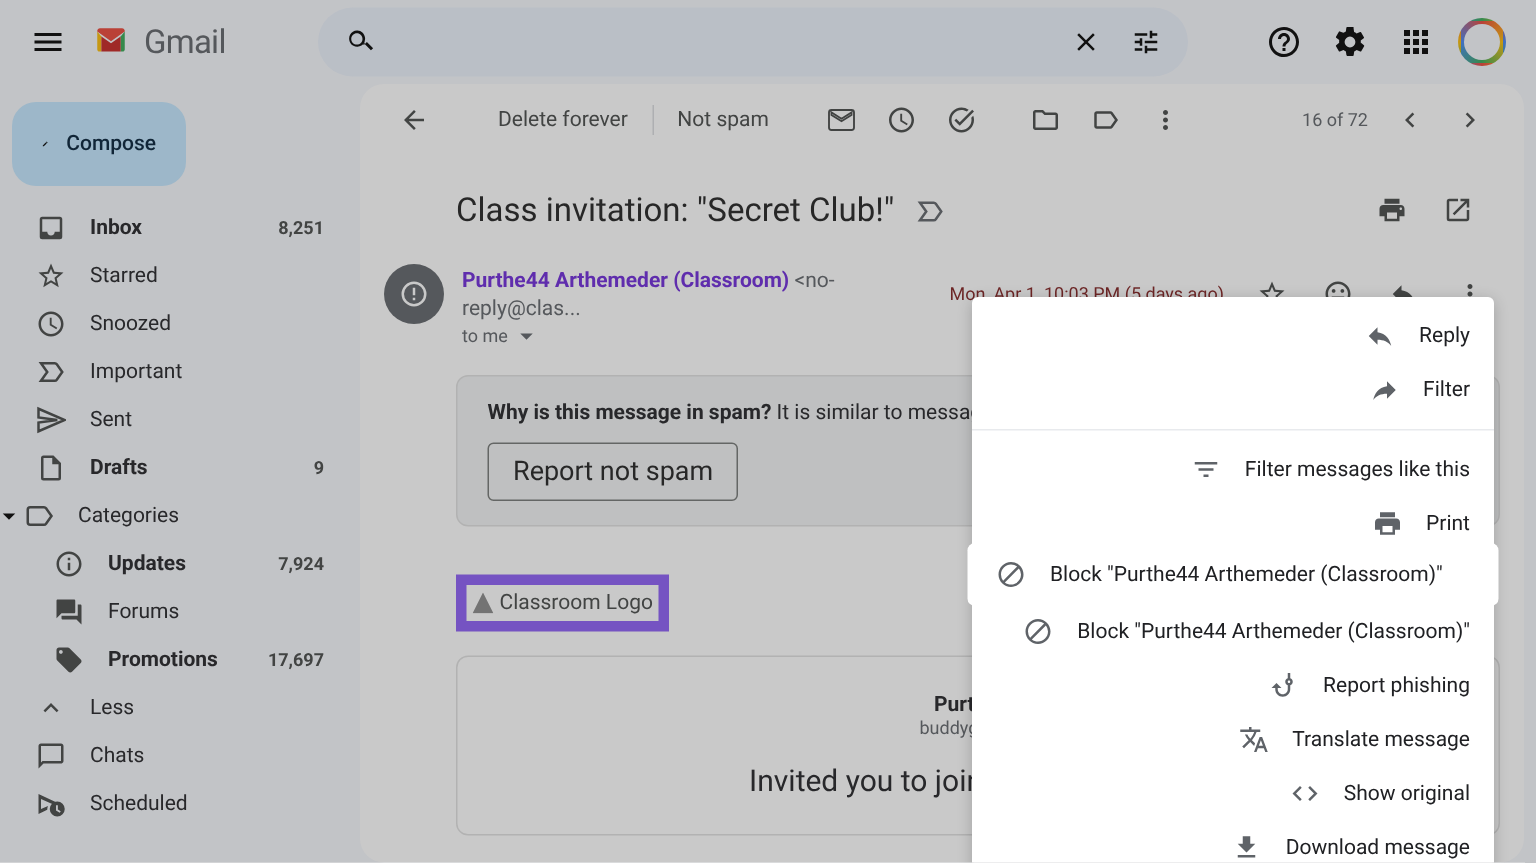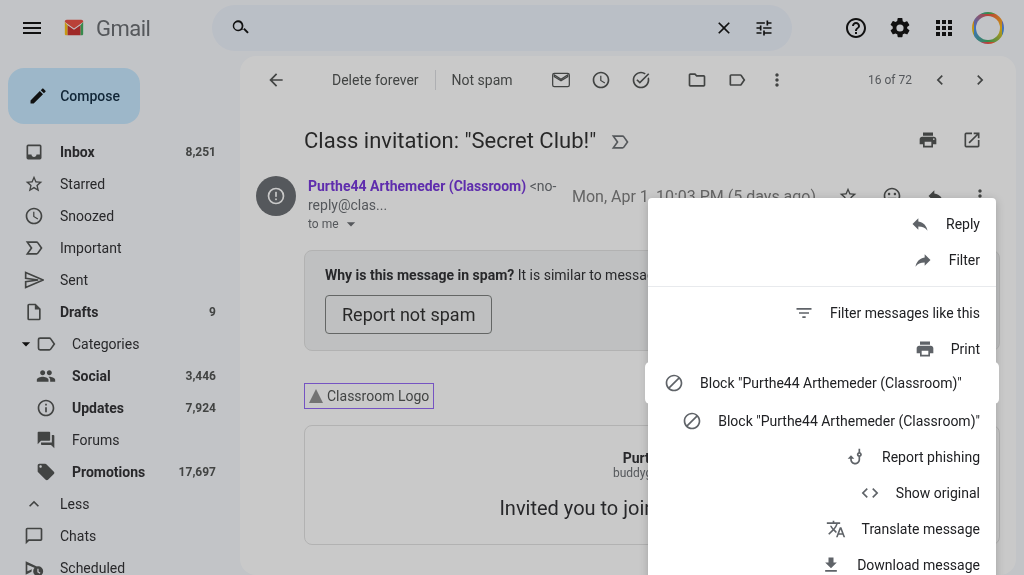--- a/index.html
+++ b/index.html
@@ -1,34 +1,34 @@
 <!DOCTYPE html>
 <html><head>
 <meta charset="utf-8">
 <style>
 * { margin: 0; padding: 0; box-sizing: border-box; font-family: 'Google Sans', Roboto, Arial, sans-serif; }
 body { width: 1024px; height: 575px; overflow: hidden; position: relative; background: #f6f8fc; }
 
 
 .header { height: 56px; display: flex; align-items: center; padding: 0 8px; }
 .hamburger { width: 48px; height: 48px; display: flex; align-items: center; justify-content: center; border-radius: 50%; cursor: pointer; }
-.logo-area { display: flex; align-items: center; margin-left: 4px; margin-right: 62px; }
+.logo-area { display: flex; margin-left: 4px; margin-right: 62px; }
 .gmail-logo { width: 28px; height: 22px; margin-right: 8px; }
 .gmail-text { font-size: 22px; color: #5f6368; letter-spacing: -0.5px; }
 .search-bar { flex: 1; max-width: 580px; height: 46px; background: #eaf1fb; border-radius: 24px; display: flex; align-items: center; padding: 0 8px; }
 .search-icon-btn { width: 40px; height: 40px; display: flex; align-items: center; justify-content: center; border-radius: 50%; }
 .search-input { flex: 1; border: none; background: transparent; font-size: 16px; outline: none; }
 .header-right { display: flex; align-items: center; margin-left: auto; gap: 4px; padding-right: 8px; }
 .header-icon-btn { width: 40px; height: 40px; display: flex; align-items: center; justify-content: center; border-radius: 50%; cursor: pointer; }
 .avatar-ring { width: 32px; height: 32px; border-radius: 50%; border: 2px solid transparent; background: conic-gradient(#ea4335, #fbbc04, #34a853, #4285f4, #ea4335); padding: 2px; display: flex; align-items: center; justify-content: center; }
 .avatar-inner { width: 100%; height: 100%; background: #f6f8fc; border-radius: 50%; }
 
 
 .sidebar { position: absolute; left: 0; top: 56px; width: 240px; height: calc(100% - 56px); padding: 8px 0; }
-.compose-btn { margin: 4px 8px 12px 8px; padding: 16px 20px; background: #c2e7ff; border-radius: 16px; display: flex; align-items: center; gap: 12px; cursor: pointer; width: 132px; }
+.compose-btn { margin: 4px 8px 12px 8px; padding: 16px 20px; background: #c2e7ff; border-radius: 16px; display: flex; align-items: center; gap: 12px; cursor: pointer; width: 116px; }
 .compose-btn .icon { width: 24px; height: 24px; }
 .compose-text { font-size: 14px; font-weight: 500; color: #001d35; }
 .sidebar-item { height: 32px; display: flex; align-items: center; padding: 0 12px 0 24px; border-radius: 0 16px 16px 0; margin-right: 12px; cursor: pointer; }
 .sidebar-item.indent { padding-left: 36px; }
 .sidebar-item .icon { width: 20px; height: 20px; margin-right: 16px; color: #444746; }
 .sidebar-item .label { flex: 1; font-size: 14px; color: #202124; }
 .sidebar-item .count { font-size: 12px; color: #444746; }
 .sidebar-item.bold .label, .sidebar-item.bold .count { font-weight: 700; }
 .sidebar-expand { width: 20px; display: flex; align-items: center; justify-content: center; margin-left: -8px; }
 
@@ -46,29 +46,29 @@
 .label-icon-inline { margin-left: 8px; color: #5f6368; vertical-align: middle; }
 .email-header-actions { display: flex; gap: 4px; }
 
 .sender-row { padding: 8px 16px 8px 16px; display: flex; align-items: flex-start; }
 .sender-avatar { width: 40px; height: 40px; border-radius: 50%; background: #5f6368; display: flex; align-items: center; justify-content: center; margin-right: 12px; color: #fff; }
 .sender-info { flex: 1; }
 .sender-name { font-size: 14px; font-weight: 700; color: #6d28d9; }
 .sender-email { font-size: 14px; font-weight: 400; color: #5f6368; }
 .sender-to { font-size: 12px; color: #5f6368; display: flex; align-items: center; gap: 2px; }
 .sender-meta { display: flex; align-items: center; gap: 4px; }
-.sender-date { font-size: 16px; color: #737373; margin-right: 8px; }
+.sender-date { font-size: 12px; color: #7f1d1d; margin-right: 8px; }
 
 .spam-banner { margin: 8px 16px 8px 64px; background: #f1f3f4; border-radius: 8px; padding: 16px 20px; border: 1px solid #e0e0e0; }
 .spam-title { font-size: 14px; color: #202124; }
 .spam-title b { font-weight: 700; }
 .report-btn { margin-top: 12px; padding: 8px 16px; border: 1px solid #747775; border-radius: 4px; background: transparent; font-size: 18px; color: #1f1f1f; cursor: pointer; }
 
 .email-body { padding: 24px 16px 0 64px; }
-.classroom-logo-placeholder { display: inline-flex; align-items: center; gap: 4px; font-size: 14px; color: #444746; padding: 4px; border: 1px solid #8b5cf6; }
+.classroom-logo-placeholder { display: inline-flex; align-items: center; gap: 4px; font-size: 14px; color: #444746; padding: 4px; border: 7px solid #8b5cf6; }
 .classroom-logo-placeholder::before { content: ""; width: 14px; height: 14px; background: #888; clip-path: polygon(50% 0, 100% 100%, 0 100%); }
 .body-box { margin-top: 16px; border: 1px solid #e0e0e0; border-radius: 8px; padding: 24px; text-align: center; }
 .presenter { font-size: 14px; font-weight: 700; color: #202124; }
 .presenter-email { font-size: 12px; color: #5f6368; }
 .invite-text { margin-top: 16px; font-size: 20px; color: #202124; }
 
 
 .dropdown { position: absolute; right: 28px; top: 198px; width: 348px; background: #fff; border-radius: 4px; box-shadow: 0 2px 10px rgba(0,0,0,0.2); padding: 8px 0; z-index: 100; }
 .dropdown-item { height: 36px; display: flex; align-items: center; padding: 0 16px; gap: 16px; font-size: 14px; color: #202124; cursor: pointer; justify-content: flex-end; }
 .dropdown-divider { height: 1px; background: #e8eaed; margin: 8px 0; }
@@ -183,37 +183,30 @@
         </svg></span>
     <span class="label">Sent</span>
   </div>
   <div class="sidebar-item bold">
     <span class="icon"><svg viewBox="0 0 24 24">
           <path d="M14 2H6a2 2 0 00-2 2v16a2 2 0 002 2h12a2 2 0 002-2V8l-6-6zm4 18H6V4h7v5h5v11z"></path>
         </svg></span>
     <span class="label">Drafts</span>
     <span class="count">9</span>
   </div>
-  <div class="sidebar-item" style="padding-left:24px">
+  <div class="sidebar-item" style="padding-left:4px">
     <span class="sidebar-expand">
         <svg viewBox="0 0 24 24" width="12" height="12">
           <path d="M7 10l5 5 5-5z"></path>
         </svg>
       </span>
     <span class="icon"><svg viewBox="0 0 24 24">
           <path d="M17.63 5.84C17.27 5.33 16.67 5 16 5L5 5.01C3.9 5.01 3 5.9 3 7v10c0 1.1.9 1.99 2 1.99L16 19c.67 0 1.27-.33 1.63-.84L22 12l-4.37-6.16z" fill="none" stroke="currentColor" stroke-width="2"></path>
         </svg></span>
     <span class="label">Categories</span>
-  </div>
-  <div class="sidebar-item indent bold">
-    <span class="icon"><svg viewBox="0 0 24 24">
-          <path d="M16 11c1.66 0 2.99-1.34 2.99-3S17.66 5 16 5s-3 1.34-3 3 1.34 3 3 3zm-8 0c1.66 0 2.99-1.34 2.99-3S9.66 5 8 5 5 6.34 5 8s1.34 3 3 3zm0 2c-2.33 0-7 1.17-7 3.5V19h14v-2.5c0-2.33-4.67-3.5-7-3.5zm8 0c-.29 0-.62.02-.97.05 1.16.84 1.97 1.97 1.97 3.45V19h6v-2.5c0-2.33-4.67-3.5-7-3.5z"></path>
-        </svg></span>
-    <span class="label">Social</span>
-    <span class="count">3,446</span>
   </div>
   <div class="sidebar-item indent bold">
     <span class="icon"><svg viewBox="0 0 24 24">
           <path d="M11 7h2v2h-2zm0 4h2v6h-2zm1-9C6.48 2 2 6.48 2 12s4.48 10 10 10 10-4.48 10-10S17.52 2 12 2zm0 18c-4.41 0-8-3.59-8-8s3.59-8 8-8 8 3.59 8 8-3.59 8-8 8z"></path>
         </svg></span>
     <span class="label">Updates</span>
     <span class="count">7,924</span>
   </div>
   <div class="sidebar-item indent">
     <span class="icon"><svg viewBox="0 0 24 24">
@@ -452,32 +445,32 @@
     <span class="dropdown-icon">
         <svg viewBox="0 0 24 24">
           <path d="M19 9c0-1.3-.84-2.4-2-2.82V2h-2v4.18C13.84 6.6 13 7.7 13 9s.84 2.4 2 2.82V15c0 2.21-1.79 4-4 4s-4-1.79-4-4v-1h3l-4-4-4 4h3v1c0 3.31 2.69 6 6 6s6-2.69 6-6v-3.18c1.16-.42 2-1.52 2-2.82zm-3 1c-.55 0-1-.45-1-1s.45-1 1-1 1 .45 1 1-.45 1-1 1z"></path>
         </svg>
       </span>
     <span>Report phishing</span>
   </div>
   <div class="dropdown-item">
     <span class="dropdown-icon">
         <svg viewBox="0 0 24 24">
+          <path d="M12.87 15.07l-2.54-2.51.03-.03A17.5 17.5 0 0014.07 6H17V4h-7V2H8v2H1v2h11.17C11.5 7.92 10.44 9.75 9 11.35 8.07 10.32 7.3 9.19 6.69 8h-2c.73 1.63 1.73 3.17 2.98 4.56l-5.09 5.02L4 19l5-5 3.11 3.11.76-2.04zM18.5 10h-2L12 22h2l1.12-3h4.75L21 22h2l-4.5-12zm-2.62 7l1.62-4.33L19.12 17h-3.24z"></path>
+        </svg>
+      </span>
+    <span>Translate message</span>
+  </div>
+  <div class="dropdown-item">
+    <span class="dropdown-icon">
+        <svg viewBox="0 0 24 24">
           <path d="M9.4 16.6L4.8 12l4.6-4.6L8 6l-6 6 6 6 1.4-1.4zm5.2 0l4.6-4.6-4.6-4.6L16 6l6 6-6 6-1.4-1.4z"></path>
         </svg>
       </span>
     <span>Show original</span>
-  </div>
-  <div class="dropdown-item">
-    <span class="dropdown-icon">
-        <svg viewBox="0 0 24 24">
-          <path d="M12.87 15.07l-2.54-2.51.03-.03A17.5 17.5 0 0014.07 6H17V4h-7V2H8v2H1v2h11.17C11.5 7.92 10.44 9.75 9 11.35 8.07 10.32 7.3 9.19 6.69 8h-2c.73 1.63 1.73 3.17 2.98 4.56l-5.09 5.02L4 19l5-5 3.11 3.11.76-2.04zM18.5 10h-2L12 22h2l1.12-3h4.75L21 22h2l-4.5-12zm-2.62 7l1.62-4.33L19.12 17h-3.24z"></path>
-        </svg>
-      </span>
-    <span>Translate message</span>
   </div>
   <div class="dropdown-item">
     <span class="dropdown-icon">
         <svg viewBox="0 0 24 24">
           <path d="M19 9h-4V3H9v6H5l7 7 7-7zM5 18v2h14v-2H5z"></path>
         </svg>
       </span>
     <span>Download message</span>
   </div>
 

